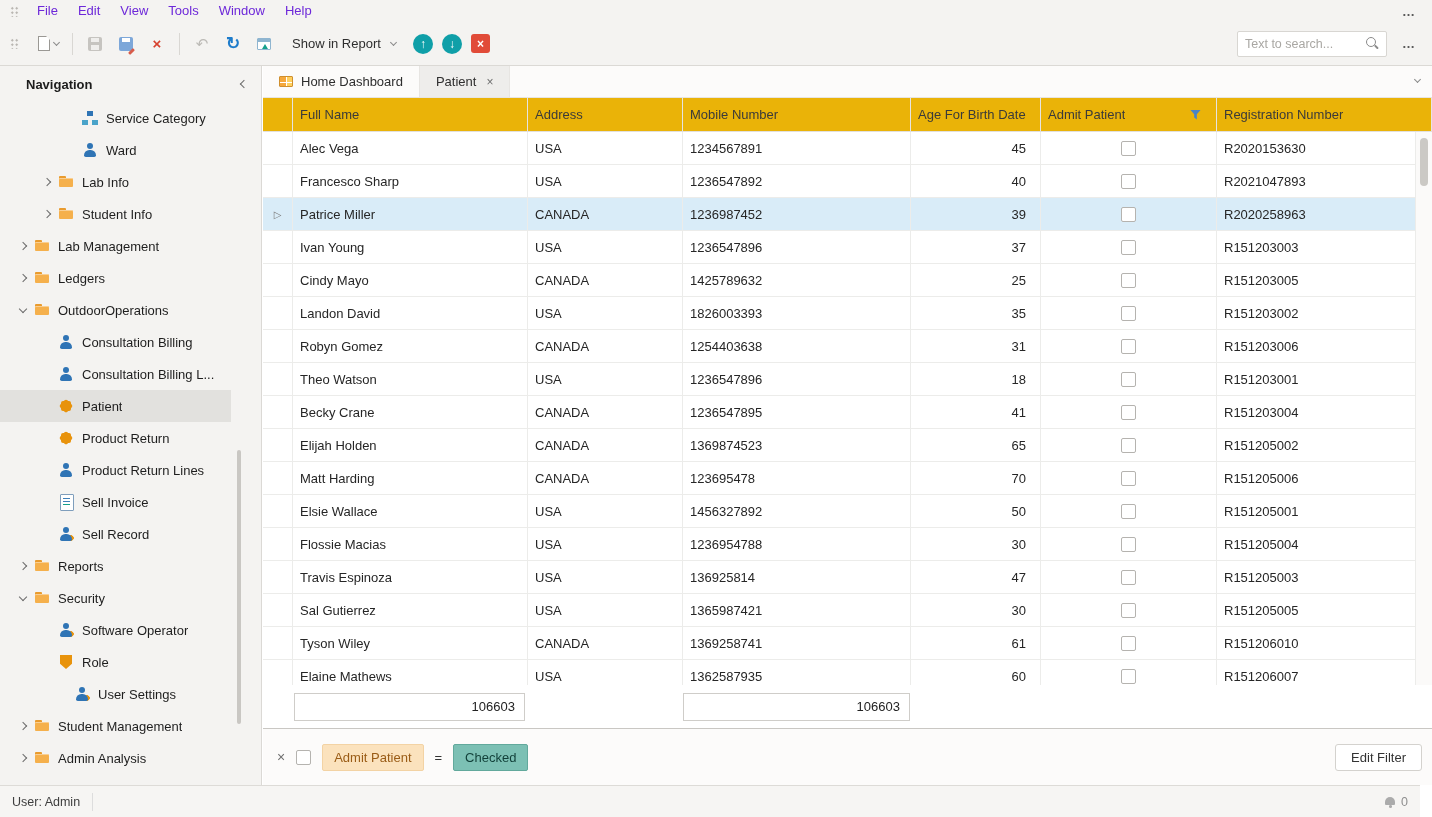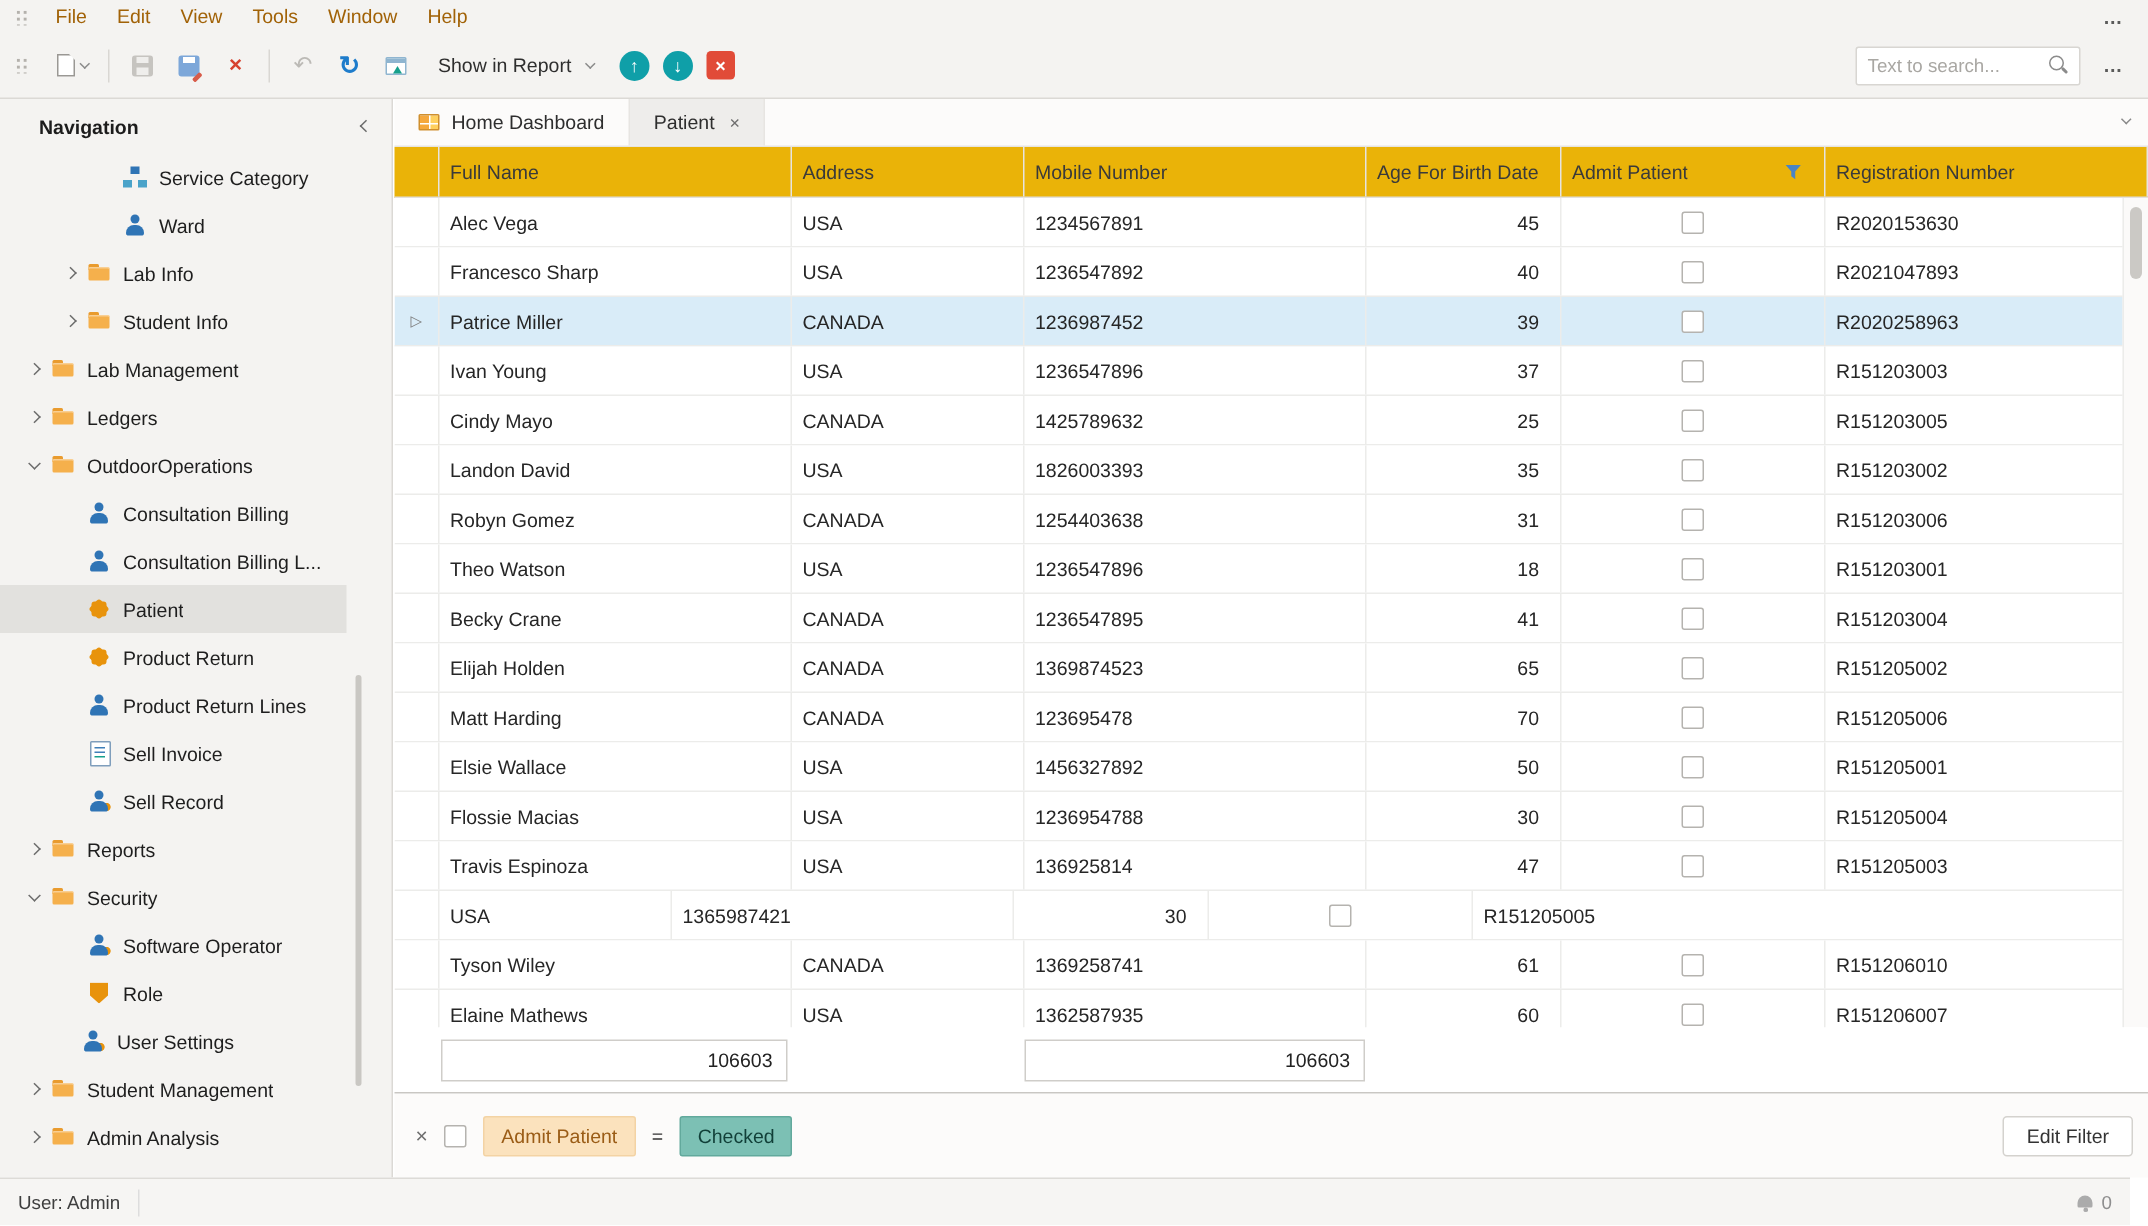--- a/index.html
+++ b/index.html
@@ -4,21 +4,21 @@
 <style>
   * { margin:0; padding:0; box-sizing:border-box; }
   html,body { width:1432px; height:817px; }
   body { font-family:"Liberation Sans","DejaVu Sans",sans-serif; font-size:13px; color:#2c2c2c; background:#fff; overflow:hidden; }
   .app { position:relative; width:1432px; height:817px; background:#fff; overflow:hidden; }
 
   
   .menubar { position:absolute; top:0; left:0; right:0; height:22px; background:#f4f3f1; display:flex; align-items:center; padding:0 10px; }
   .grip { width:9px; height:11px; margin-right:8px; background-image:radial-gradient(#b4b1ac 1px, transparent 1.2px); background-size:4.5px 4.5px; background-position:0 0; flex:none; }
   .menu-items { display:flex; align-items:center; }
-  .menu-item { padding:0 10px; font-size:13px; color:#a16207; line-height:22px; cursor:default; }
+  .menu-item { padding:0 10px; font-size:13px; color:#6d28d9; line-height:22px; cursor:default; }
   .overflow { margin-left:auto; color:#5a5a5a; font-weight:bold; font-size:13px; letter-spacing:1px; padding:0 6px; }
 
   
   .toolbar { position:absolute; top:22px; left:0; right:0; height:44px; background:#f4f3f1; border-bottom:1px solid #dbd9d5; display:flex; align-items:center; padding:0 10px; gap:9px; }
   .tbtn { height:28px; min-width:22px; display:flex; align-items:center; justify-content:center; gap:4px; background:transparent; border:none; cursor:pointer; padding:0 2px; }
   .tsep { width:1px; height:22px; background:#d9d7d3; flex:none; margin:0 2px; }
   .glyph { font-size:15px; line-height:1; }
   .glyph.red { color:#d7422f; font-weight:bold; }
   .glyph.gray { color:#bcbab6; }
   .glyph.blue { color:#1e7ccb; font-weight:bold; font-size:17px; }
@@ -301,21 +301,21 @@
         <div class="nav-item" style="padding-left: 36px;">
           <span class="chevbox"></span>
           <span class="nic ic-person-pen"></span>
           <span class="nav-label">Software Operator</span>
         </div>
         <div class="nav-item" style="padding-left: 36px;">
           <span class="chevbox"></span>
           <span class="nic ic-shield"></span>
           <span class="nav-label">Role</span>
         </div>
-        <div class="nav-item" style="padding-left: 32px;">
+        <div class="nav-item" style="padding-left: 52px;">
           <span class="chevbox"></span>
           <span class="nic ic-person-gear"></span>
           <span class="nav-label">User Settings</span>
         </div>
         <div class="nav-item" style="padding-left: 12px;">
           <span class="chevbox">
             <span class="chev right"></span>
           </span>
           <span class="nic ic-folder"></span>
           <span class="nav-label">Student Management</span>
@@ -521,20 +521,21 @@
             <div class="gcell c1">USA</div>
             <div class="gcell c2">136925814</div>
             <div class="gcell c3 right">47</div>
             <div class="gcell c4 center">
               <span class="checkbox"></span>
             </div>
             <div class="gcell c5">R151205003</div>
           </div>
           <div class="grow">
             <div class="gind"></div>
+            <div class="gcell c0">Sal Gutierrez</div>
             <div class="gcell c1">USA</div>
             <div class="gcell c2">1365987421</div>
             <div class="gcell c3 right">30</div>
             <div class="gcell c4 center">
               <span class="checkbox"></span>
             </div>
             <div class="gcell c5">R151205005</div>
           </div>
           <div class="grow">
             <div class="gind"></div>

